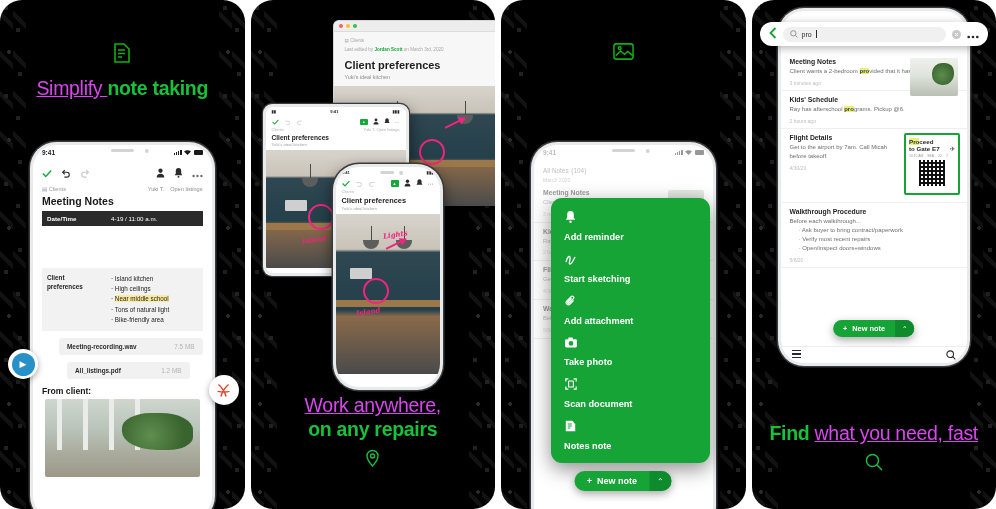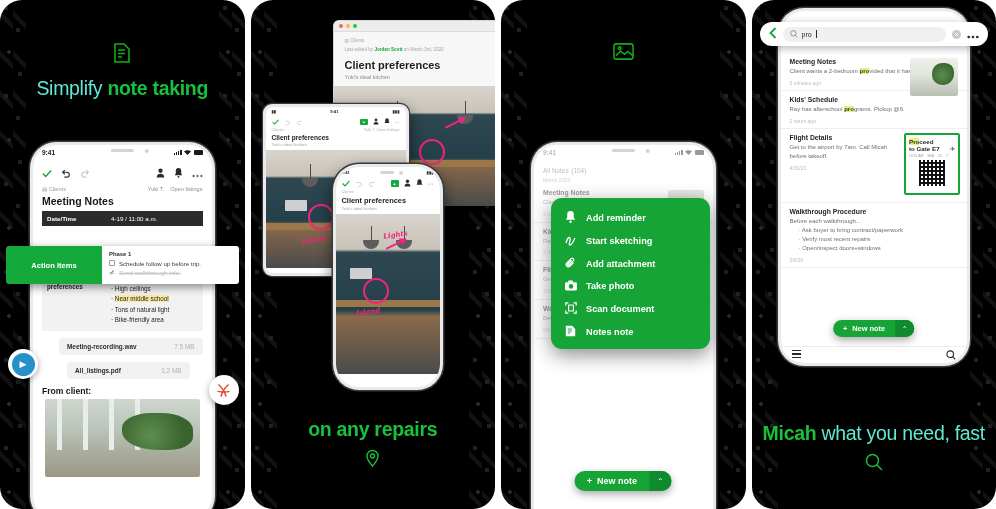--- a/index.html
+++ b/index.html
@@ -44,21 +44,21 @@
   }
 
   
   .headline-wrap { position: absolute; left: 0; right: 0; text-align: center; }
   .head-icon { color: #0fb10f; display: block; margin: 0 auto 9px; }
   .headline {
     font-size: 19.5px; color: #f2f2f2; letter-spacing: -.3px;
     line-height: 1.22; font-weight: 400;
   }
   .headline .g { color: #18c13b; font-weight: 700; }
-  .headline .w { color: #5eead4; font-weight: 400; }
+  .headline .w { color: #d946ef; font-weight: 400; text-decoration: underline; }
   .foot-icon { display: block; margin: 7px auto 0; color: #18c13b; }
 
   
   .phone {
     position: absolute;
     background: #e9eaec;
     border-radius: 26px;
     padding: 3px;
     box-shadow: 0 0 0 1.5px #3a3a3a, 0 6px 16px rgba(0,0,0,.6);
     overflow: hidden;
@@ -267,22 +267,22 @@
   .ni-thumb {
     position:absolute; right:9px; top:6px; width:36px; height:30px; border-radius:2px;
     background:linear-gradient(180deg,#e6eae4,#cdd3c9);
   }
   .menu-pop {
     position:absolute; left: 50px; right: 36px; top: 198px;
     background:#17a437; border-radius: 11px; padding: 7px 0;
     box-shadow: 0 6px 20px rgba(0,0,0,.45); z-index: 12;
   }
   .menu-item {
-    display:flex; align-items:flex-end; gap:9px; padding: 5.5px 13px;
-    color:#fff; font-size:9.2px; font-weight:700;
+    display:flex; align-items:flex-start; gap:9px; padding: 5.5px 13px;
+    color:#fff; font-size:9.2px; font-weight:700;flex-direction:column;
   }
   .menu-item .mi-icon { width:13px; display:flex; justify-content:center; }
   .newnote {
     position:absolute; left:50%; transform:translateX(-50%); bottom: 18px;
     display:flex; align-items:center; background:#17a437; border-radius:999px;
     overflow:hidden; z-index:13; box-shadow:0 3px 9px rgba(0,0,0,.35);
   }
   .newnote .nn-main {
     display:flex; align-items:center; gap:5px; padding: 5px 12px;
     color:#fff; font-size:9px; font-weight:700;
@@ -463,34 +463,20 @@
         <div class="attach" style="margin-left:34px; margin-right:22px;">
           <span>All_listings.pdf</span>
           <span class="size">1.2 MB</span>
         </div>
 
         <div class="from-client">From client:</div>
         <div class="client-photo"></div>
       </div>
     </div>
 
-    <div class="action-card">
-      <div class="action-left">Action Items</div>
-      <div class="action-right">
-        <div class="phase">Phase 1</div>
-        <div class="chk">
-          <span class="box"></span>
-          <span>Schedule follow up before trip.</span>
-        </div>
-        <div class="chk done">
-          <span class="tick">✔</span>
-          <span>Send walkthrough info.</span>
-        </div>
-      </div>
-    </div>
 
     <div class="play-badge">
       <span class="inner">▶</span>
     </div>
     <div class="pdf-badge">
       <svg width="17" height="17" viewBox="0 0 20 20" fill="none" stroke="#e0452c" stroke-width="1.7">
         <path d="M4 3c5 4 7 7 9 14"></path>
           <path d="M16 3c-5 4-7 7-9 14"></path>
           <path d="M3 11c6 1 11 1 14 0"></path>
       </svg>
@@ -623,21 +609,21 @@
           <span class="annot-circle" style="left:26%; top:40%;"></span>
           <span class="annot-arrow" style="left:48%; top:18%;"></span>
           <span class="annot-text" style="left:20%; top:58%;">Island</span>
           <span class="annot-text" style="left:46%; top:10%;">Lights</span>
         </div>
       </div>
     </div>
 
     <div class="headline-wrap" style="bottom:38px;">
       <div class="headline">
-        <br>
+        <span class="w">Work anywhere,</span><br>
         <span class="g">on any repairs</span>
       </div>
       <span class="foot-icon">
         <svg width="15" height="18" viewBox="0 0 14 18" fill="none" stroke="#18c13b" stroke-width="1.4">
           <path d="M7 17s5.5-6.2 5.5-10A5.5 5.5 0 1 0 1.5 7c0 3.8 5.5 10 5.5 10z"></path>
             <circle cx="7" cy="7" r="2"></circle>
         </svg>
       </span>
     </div>
   </div>
@@ -879,21 +865,21 @@
         <svg width="12" height="4" viewBox="0 0 14 4" fill="#2b2b2b">
             <circle cx="2" cy="2" r="1.6"></circle>
             <circle cx="7" cy="2" r="1.6"></circle>
             <circle cx="12" cy="2" r="1.6"></circle>
           </svg>
       </span>
     </div>
 
     <div class="headline-wrap" style="bottom:34px;">
       <div class="headline">
-        <span class="g">Micah </span><span class="w">what you need, fast</span>
+        <span class="g">Find </span><span class="w">what you need, fast</span>
       </div>
       <span class="foot-icon">
         <svg width="18" height="18" viewBox="0 0 18 18" fill="none" stroke="#18c13b" stroke-width="1.5">
             <circle cx="7.5" cy="7.5" r="6"></circle>
             <path d="M12 12l5 5"></path>
           </svg>
       </span>
     </div>
   </div>
 

